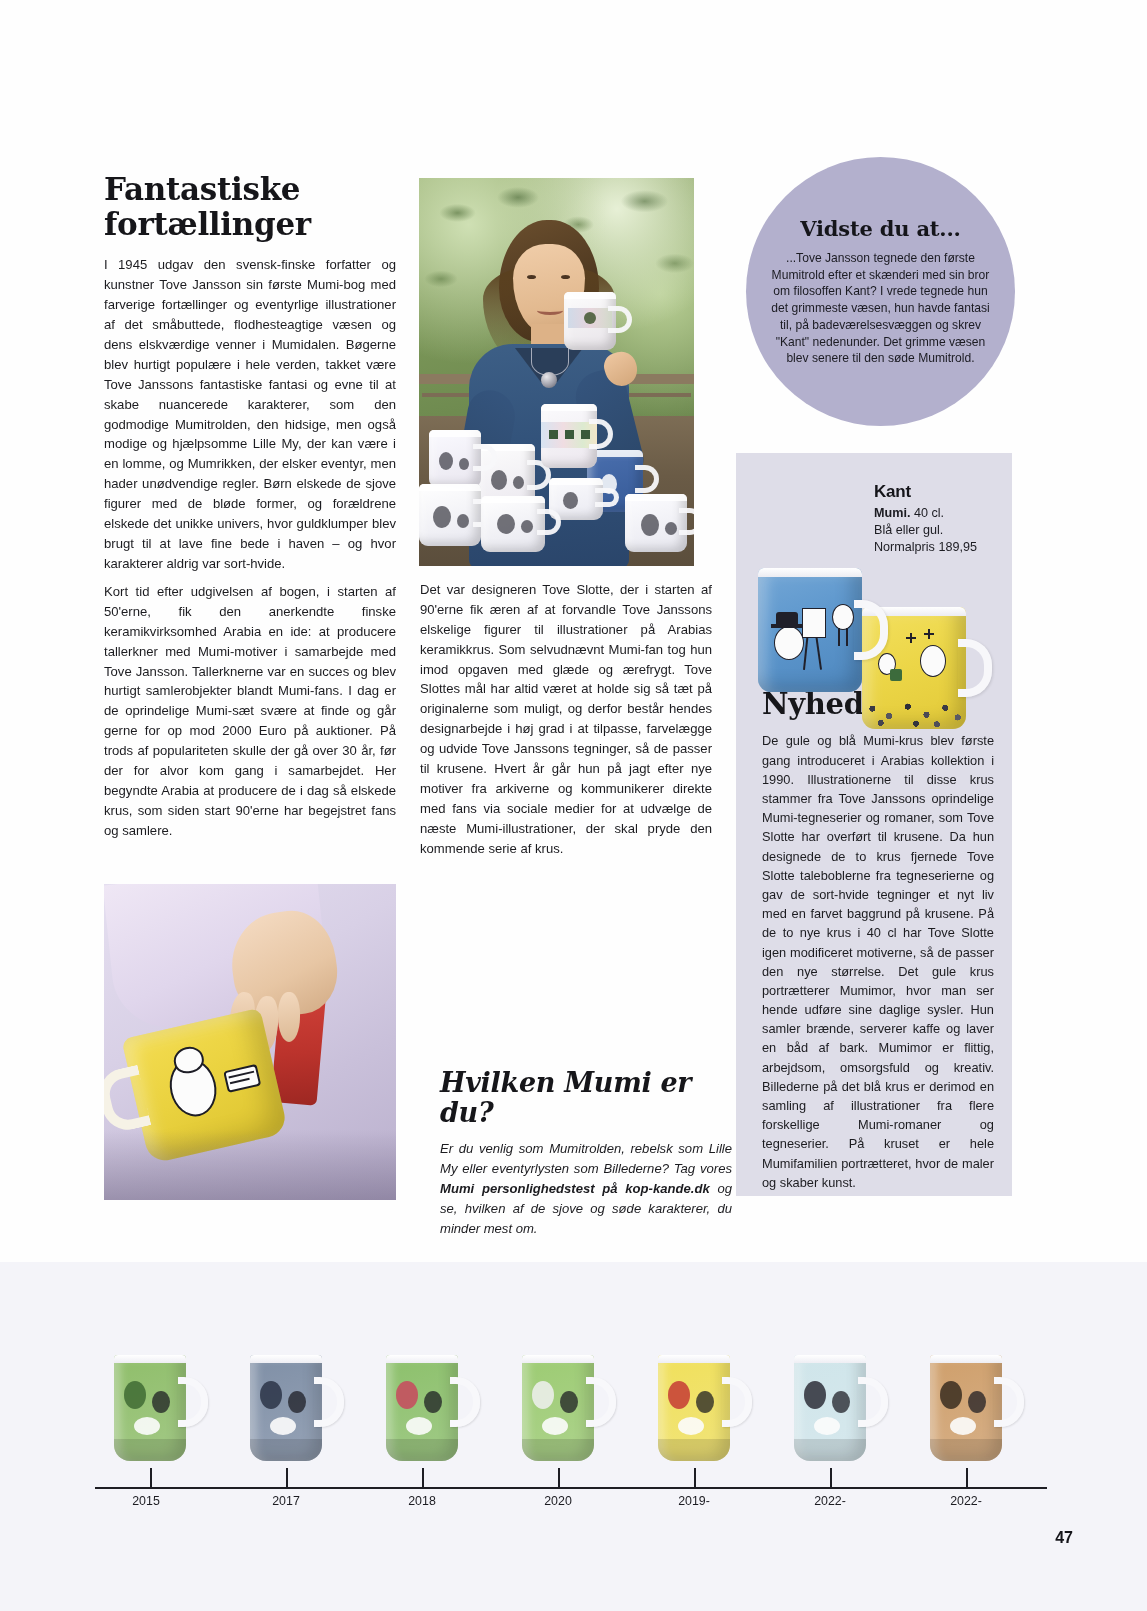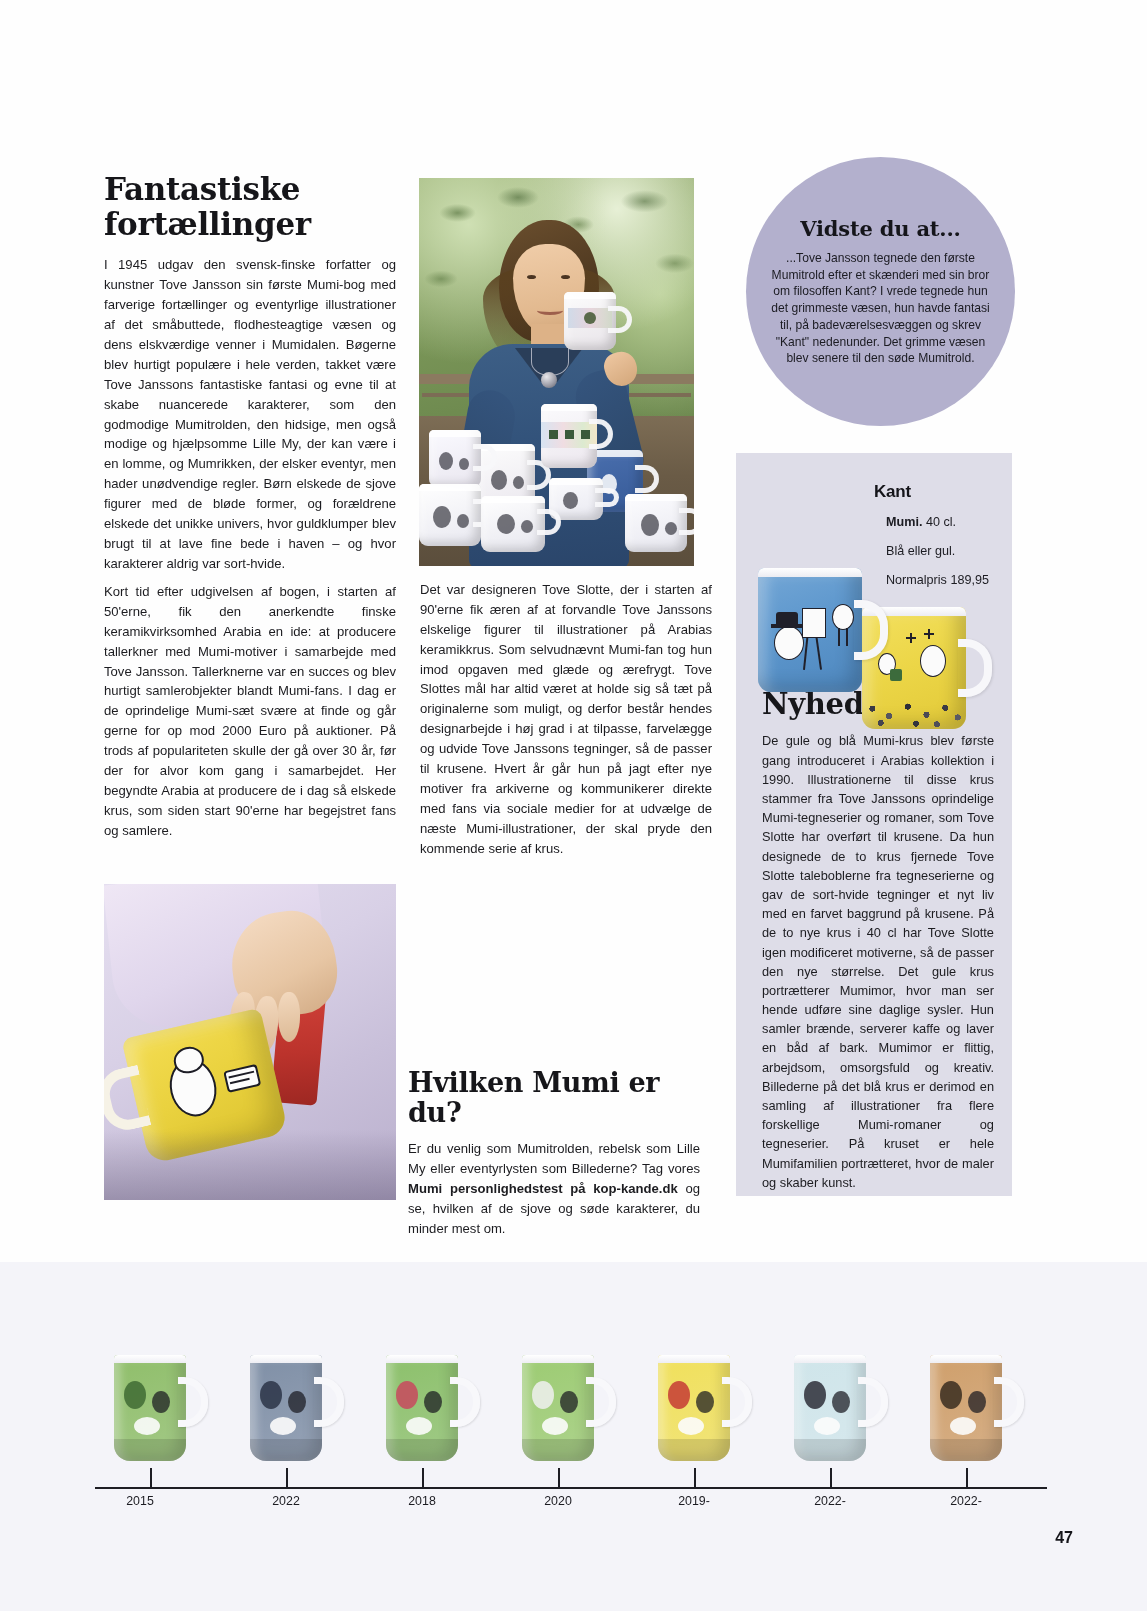--- a/index.html
+++ b/index.html
@@ -272,21 +272,21 @@
     font-weight: 700;
     font-size: 17px;
     color: #15151a;
     margin: 0 0 3px 0;
     letter-spacing: -0.2px;
   }
   .krus-info .k-line {
     font-size: 12.6px;
     line-height: 1.34;
     color: #1c1c22;
-    margin: 12px;
+    margin: 0;
   }
   .krus-info .k-line b { font-weight: 700; }
 
   
   .prod-blue {
     position: absolute;
     left: 758px; top: 568px;
     width: 104px; height: 124px;
     z-index: 3;
   }
@@ -568,21 +568,21 @@
       <div class="h"></div>
     </div>
     <div class="ph-shadow"></div>
   </div>
 
   <div class="col2">
     <p class="body-text para">Det var designeren Tove Slotte, der i starten af 90'erne fik æren af at forvandle Tove Janssons elskelige figurer til illustrationer på Arabias keramikkrus. Som selvudnævnt Mumi-fan tog hun imod opgaven med glæde og ærefrygt. Tove Slottes mål har altid været at holde sig så tæt på originalerne som muligt, og derfor består hendes designarbejde i høj grad i at tilpasse, farvelægge og udvide Tove Janssons tegninger, så de passer til krusene. Hvert år går hun på jagt efter nye motiver fra arkiverne og kommunikerer direkte med fans via sociale medier for at udvælge de næste Mumi-illustrationer, der skal pryde den kommende serie af krus.</p>
   </div>
 
 
-  <div style="position:absolute;left:408px;top:1068px;width:292px;">
+  <div style="position:absolute;left:440px;top:1068px;width:292px;font-style:italic;">
     <h2 class="serif-head h-sec">Hvilken Mumi er du?</h2>
     <p class="body-text para"><span>Er du venlig som Mumitrolden, rebelsk som Lille My eller eventyrlysten som Billederne? Tag vores </span><b>Mumi personlighedstest på kop-kande.dk</b><span> og se, hvilken af de sjove og søde karakterer, du minder mest om.</span></p>
   </div>
 
   <div class="fact-circle">
     <h3>Vidste du at...</h3>
     <p>...Tove Jansson tegnede den første Mumitrold efter et skænderi med sin bror om filosoffen Kant? I vrede tegnede hun det grimmeste væsen, hun havde fantasi til, på badeværelsesvæggen og skrev "Kant" nedenunder. Det grimme væsen blev senere til den søde Mumitrold.</p>
   </div>
 
   <div class="sidebar-box"></div>
@@ -646,33 +646,33 @@
         <div class="tbody" style="background:linear-gradient(160deg,#8fbe6a,#8fbe6acc)">
           <div class="spk" style="left:10px;top:26px;width:22px;height:28px;background:#3f6b34;opacity:.85;"></div>
           <div class="spk" style="left:38px;top:36px;width:18px;height:22px;background:rgba(25,25,32,.72);"></div>
           <div class="spk" style="left:20px;top:62px;width:26px;height:18px;background:rgba(252,252,252,.9);"></div>
           <div style="position:absolute;left:0;bottom:0;width:72px;height:22px;background:rgba(0,0,0,.12);"></div>
         </div>
         <div class="trim"></div>
         <div class="thandle"></div>
       </div>
       <div class="tl-tick" style="left: 150px;"></div>
-      <div class="tl-label" style="left: 140px; text-align: right;">2015</div>
+      <div class="tl-label" style="left: 146px; text-align: right;">2015</div>
       <div class="tl-mug" style="left: 250px; top: 1355px;">
         <div class="tbody" style="background:linear-gradient(160deg,#7f8fa6,#7f8fa6cc)">
           <div class="spk" style="left:10px;top:26px;width:22px;height:28px;background:#2b3446;opacity:.85;"></div>
           <div class="spk" style="left:38px;top:36px;width:18px;height:22px;background:rgba(25,25,32,.72);"></div>
           <div class="spk" style="left:20px;top:62px;width:26px;height:18px;background:rgba(252,252,252,.9);"></div>
           <div style="position:absolute;left:0;bottom:0;width:72px;height:22px;background:rgba(0,0,0,.12);"></div>
         </div>
         <div class="trim"></div>
         <div class="thandle"></div>
       </div>
       <div class="tl-tick" style="left: 286px;"></div>
-      <div class="tl-label" style="left: 286px;">2022</div>
+      <div class="tl-label" style="left: 286px;">2017</div>
       <div class="tl-mug" style="left: 386px; top: 1355px;">
         <div class="tbody" style="background:linear-gradient(160deg,#8cc06b,#8cc06bcc)">
           <div class="spk" style="left:10px;top:26px;width:22px;height:28px;background:#c8495e;opacity:.85;"></div>
           <div class="spk" style="left:38px;top:36px;width:18px;height:22px;background:rgba(25,25,32,.72);"></div>
           <div class="spk" style="left:20px;top:62px;width:26px;height:18px;background:rgba(252,252,252,.9);"></div>
           <div style="position:absolute;left:0;bottom:0;width:72px;height:22px;background:rgba(0,0,0,.12);"></div>
         </div>
         <div class="trim"></div>
         <div class="thandle"></div>
       </div>

